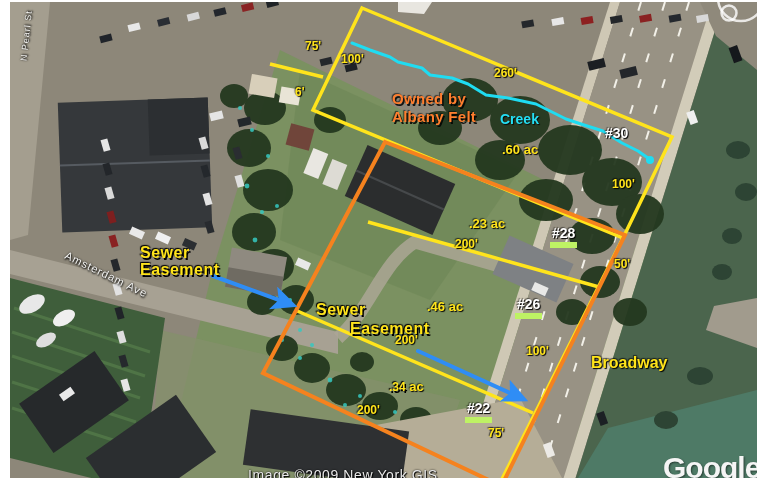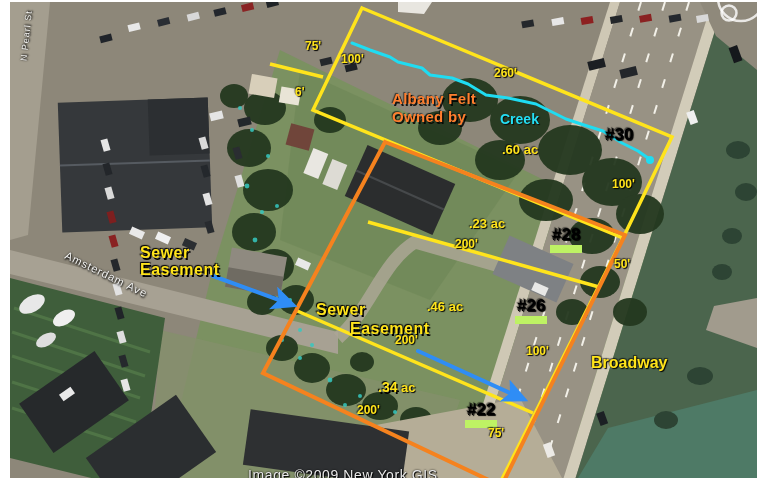--- a/index.html
+++ b/index.html
@@ -4,38 +4,38 @@
 <style>
   html,body{margin:0;padding:0;background:#ffffff;width:768px;height:483px;overflow:hidden;
     font-family:"Liberation Sans", sans-serif;}
   #map{position:absolute;left:10px;top:2px;width:747px;height:476px;overflow:hidden;background:#8d8779;}
   #map svg{position:absolute;left:0;top:0;}
   .lbl{position:absolute;white-space:nowrap;line-height:1.05;}
   .dim{color:#ffe41a;font-size:12px;font-weight:700;
     text-shadow:1px 1px 1px #000,-1px -1px 1px rgba(0,0,0,.55),1px -1px 1px rgba(0,0,0,.45);}
   .area{color:#ffe41a;font-size:13px;font-weight:700;
     text-shadow:1px 1px 1px #000,-1px -1px 1px rgba(0,0,0,.55);}
-  .lot{color:#000000;font-size:17px;font-weight:700;padding:0 2px 1px 2px;
+  .lot{color:#ffffff;font-size:14px;font-weight:700;padding:0 2px 1px 2px;
     text-shadow:1px 1px 1px #000,-1px -1px 1px rgba(0,0,0,.5);}
-  .lot.u{border-bottom:8px solid #bef264;}
+  .lot.u{border-bottom:6px solid #bef264;}
   .ease{color:#ffe41a;font-size:16px;font-weight:800;letter-spacing:.5px;
     text-shadow:1.5px 1.5px 0 #000,-1px -1px 1px #000,1px -1px 1px rgba(0,0,0,.7);}
   .owned{color:#ff7e2e;font-size:15px;font-weight:800;letter-spacing:.3px;line-height:18px;
     text-shadow:1.5px 1.5px 0 rgba(0,0,0,.85),-1px -1px 1px rgba(0,0,0,.6);}
   .stew{color:#ff5a2a;font-size:17px;font-weight:800;letter-spacing:.5px;
     text-shadow:1.5px 1.5px 1px rgba(0,0,0,.8);}
   .creek{color:#25e0f5;font-size:14px;font-weight:800;
     text-shadow:1px 1px 1px rgba(0,0,0,.8);}
   .street{color:#f2f2f0;font-size:11px;font-weight:400;letter-spacing:1px;
     text-shadow:1px 1px 2px #000,0 0 2px rgba(0,0,0,.8);}
   .attr{color:#e9e9e9;font-size:14px;letter-spacing:.6px;
     text-shadow:1px 1px 1px #000,0 0 2px #000;}
   .glogo{color:#f5f5f5;font-size:30px;font-weight:700;letter-spacing:-1px;
     text-shadow:1px 1px 2px rgba(0,0,0,.5);}
-  .num34{font-size:14px;font-weight:800;text-shadow:1.5px 1.5px 0 #000,-1px -1px 1px #000;}
+  .num34{font-size:12px;font-weight:800;text-shadow:1.5px 1.5px 0 #000,-1px -1px 1px #000;margin-left:11px;}
 </style>
 </head>
 <body>
 
 <div id="map">
 
 <svg width="747" height="476" viewBox="10 2 747 476">
   <defs>
     <marker id="ah" markerWidth="7" markerHeight="7" refX="4.5" refY="3" orient="auto">
       <path d="M0,0 L6.5,3 L0,6 L1.5,3 Z" fill="#2f8df5"></path>
@@ -257,22 +257,22 @@
 </svg>
 
   <div class="lbl street" style="left:-11px;top:29px;width:56px;text-align:center;transform:rotate(-84deg);font-size:9px;">N Pearl St</div>
 
   <div class="lbl dim" style="left:295px;top:38px;">75'</div>
   <div class="lbl dim" style="left:331px;top:51px;">100'</div>
   <div class="lbl dim" style="left:285px;top:84px;">6'</div>
   <div class="lbl dim" style="left:484px;top:65px;text-align:right;">260'</div>
 
   <div class="lbl owned" style="left:382px;top:88px;">
+    <div>Owned by</div>
     <div>Albany Felt</div>
-    <div>Owned by</div>
   </div>
 
   <div class="lbl creek" style="left:490px;top:90px;margin-top:20px;">Creek</div>
 
   <div class="lbl lot" style="left:593px;top:124px;">#30</div>
   <div class="lbl area" style="left:492px;top:141px;">.60 ac</div>
   <div class="lbl dim" style="left:602px;top:176px;">100'</div>
 
   <div class="lbl area" style="left:459px;top:215px;">.23 ac</div>
   <div class="lbl dim" style="left:445px;top:236px;">200'</div>
@@ -301,14 +301,15 @@
     <span class="num34">.34</span>
     <span>ac</span>
   </div>
   <div class="lbl dim" style="left:347px;top:402px;">200'</div>
   <div class="lbl lot u" style="left:455px;top:399px;">#22</div>
   <div class="lbl dim" style="left:478px;top:425px;">75'</div>
 
 
   <div class="lbl attr" style="left:238px;top:466px;">Image ©2009 New York GIS</div>
   <div class="lbl attr" style="left:631px;top:478px;">©2007</div>
+  <div class="lbl glogo" style="left:653px;top:450px;">Google</div>
 
 </div>
 
 </body></html>

